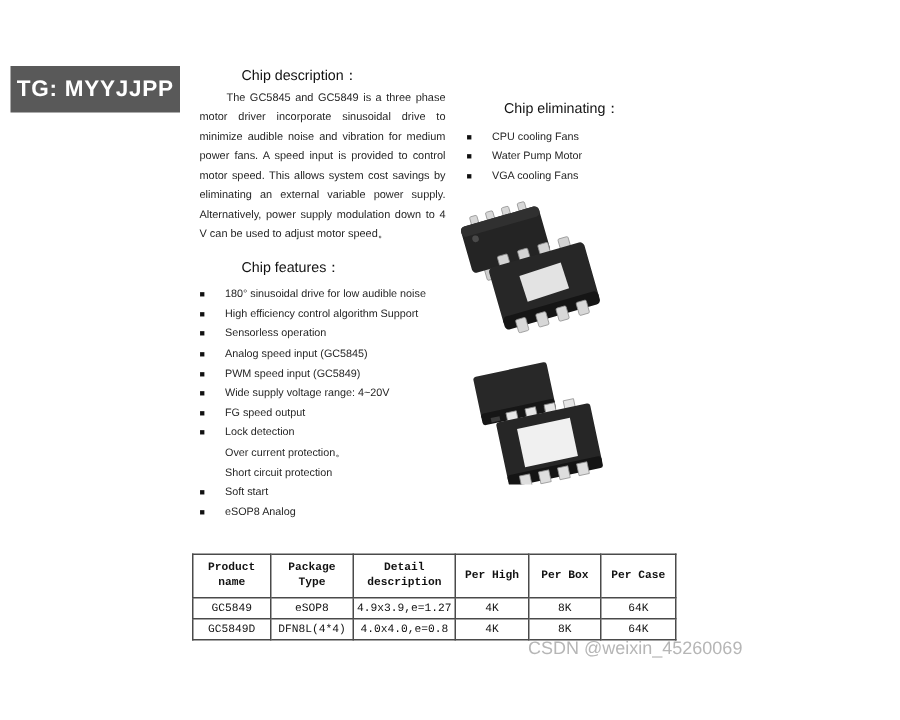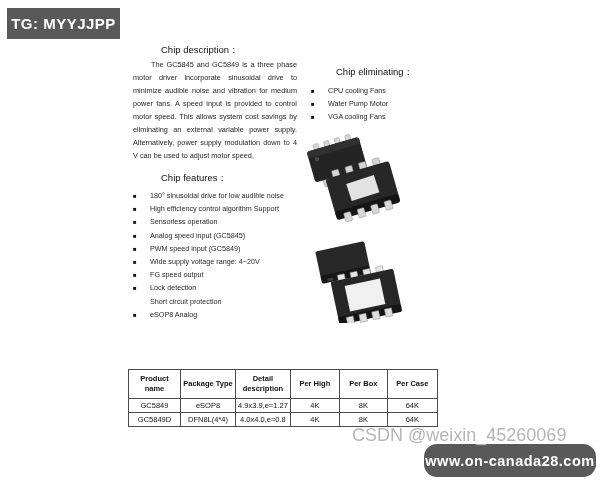--- a/index.html
+++ b/index.html
@@ -3,21 +3,21 @@
 <meta charset="utf-8">
 <style>
   * { margin:0; padding:0; box-sizing:border-box; }
   html,body { width:600px; height:480px; background:#ffffff; overflow:hidden; }
   body { position:relative; font-family:"Liberation Sans", sans-serif; color:#1f1f1f; }
 
   .abs { position:absolute; }
 
   
   .banner { background:#595959; color:#ffffff; display:flex; align-items:center; justify-content:center;
-            font-weight:bold; letter-spacing:0.5px; }
+            font-weight:bold; letter-spacing:0.5px;margin-top:36px; }
   #tg-banner   { left:7px;  top:8px;   width:113px; height:31px; font-size:15px; }
   #site-banner { left:424px; top:444px; width:172px; height:33px; font-size:14.5px;border-radius:13px; }
 
   
   .heading { font-weight:normal; font-size:9.5px; color:#111;margin-left:28px; }
   #desc-heading { left:133px; top:44px; }
   #feat-heading { left:133px; top:172px; }
   #app-heading  { left:308px; top:66px; }
 
   
@@ -27,28 +27,28 @@
   
   .blist { font-size:7.2px; color:#262626; }
   #feat-list { left:133px; top:189px; width:175px; }
   #app-list  { left:311px; top:84px;  width:150px; }
   .brow { display:flex; align-items:baseline; height:13.2px; line-height:13.2px; }
   .bullet { width:17px; font-size:6px; color:#111; flex:0 0 17px; }
   .brow.sub { padding-left:17px; }
 
   
   #prod-table { left:128px; top:369px; border-collapse:collapse; table-layout:fixed;
-                font-family:Liberation Sans, sans-serif; font-size:7.5px; color:#111; }
+                font-family:Liberation Mono, monospace; font-size:7.5px; color:#111; }
   #prod-table td, #prod-table th { border:1px solid #4a4a4a; text-align:center; vertical-align:middle; padding:0 2px; }
   #prod-table thead tr { height:29px; }
   #prod-table tbody tr { height:14px; }
   #prod-table th { font-weight:bold; line-height:1.35; }
 
   
-  #watermark { left:352px; top:425px; font-size:18px; color:#b6b6b6; white-space:nowrap; z-index:5; }
+  #watermark { left:352px; top:425px; font-size:12px; color:#b6b6b6; white-space:nowrap; z-index:5; }
 
   
   #sop8-photo { left:296px; top:130px; }
   #dfn8-photo { left:308px; top:238px; }
 </style>
 </head>
 <body>
 
 <div class="banner abs" id="tg-banner">TG: MYYJJPP</div>
 <div class="banner abs" id="site-banner">www.on-canada28.com</div>
@@ -84,21 +84,28 @@
     </div>
   <div class="brow">
       <span class="bullet">■</span>
       <span>FG speed output</span>
     </div>
   <div class="brow">
       <span class="bullet">■</span>
       <span>Lock detection</span>
     </div>
   <div class="brow sub">
+      <span>Over current protection。</span>
+    </div>
+  <div class="brow sub">
       <span>Short circuit protection</span>
+    </div>
+  <div class="brow">
+      <span class="bullet">■</span>
+      <span>Soft start</span>
     </div>
   <div class="brow">
       <span class="bullet">■</span>
       <span>eSOP8 Analog</span>
     </div>
 </div>
 
 <div class="heading abs" id="app-heading">Chip eliminating：</div>
 <div class="blist abs" id="app-list">
   <div class="brow">

